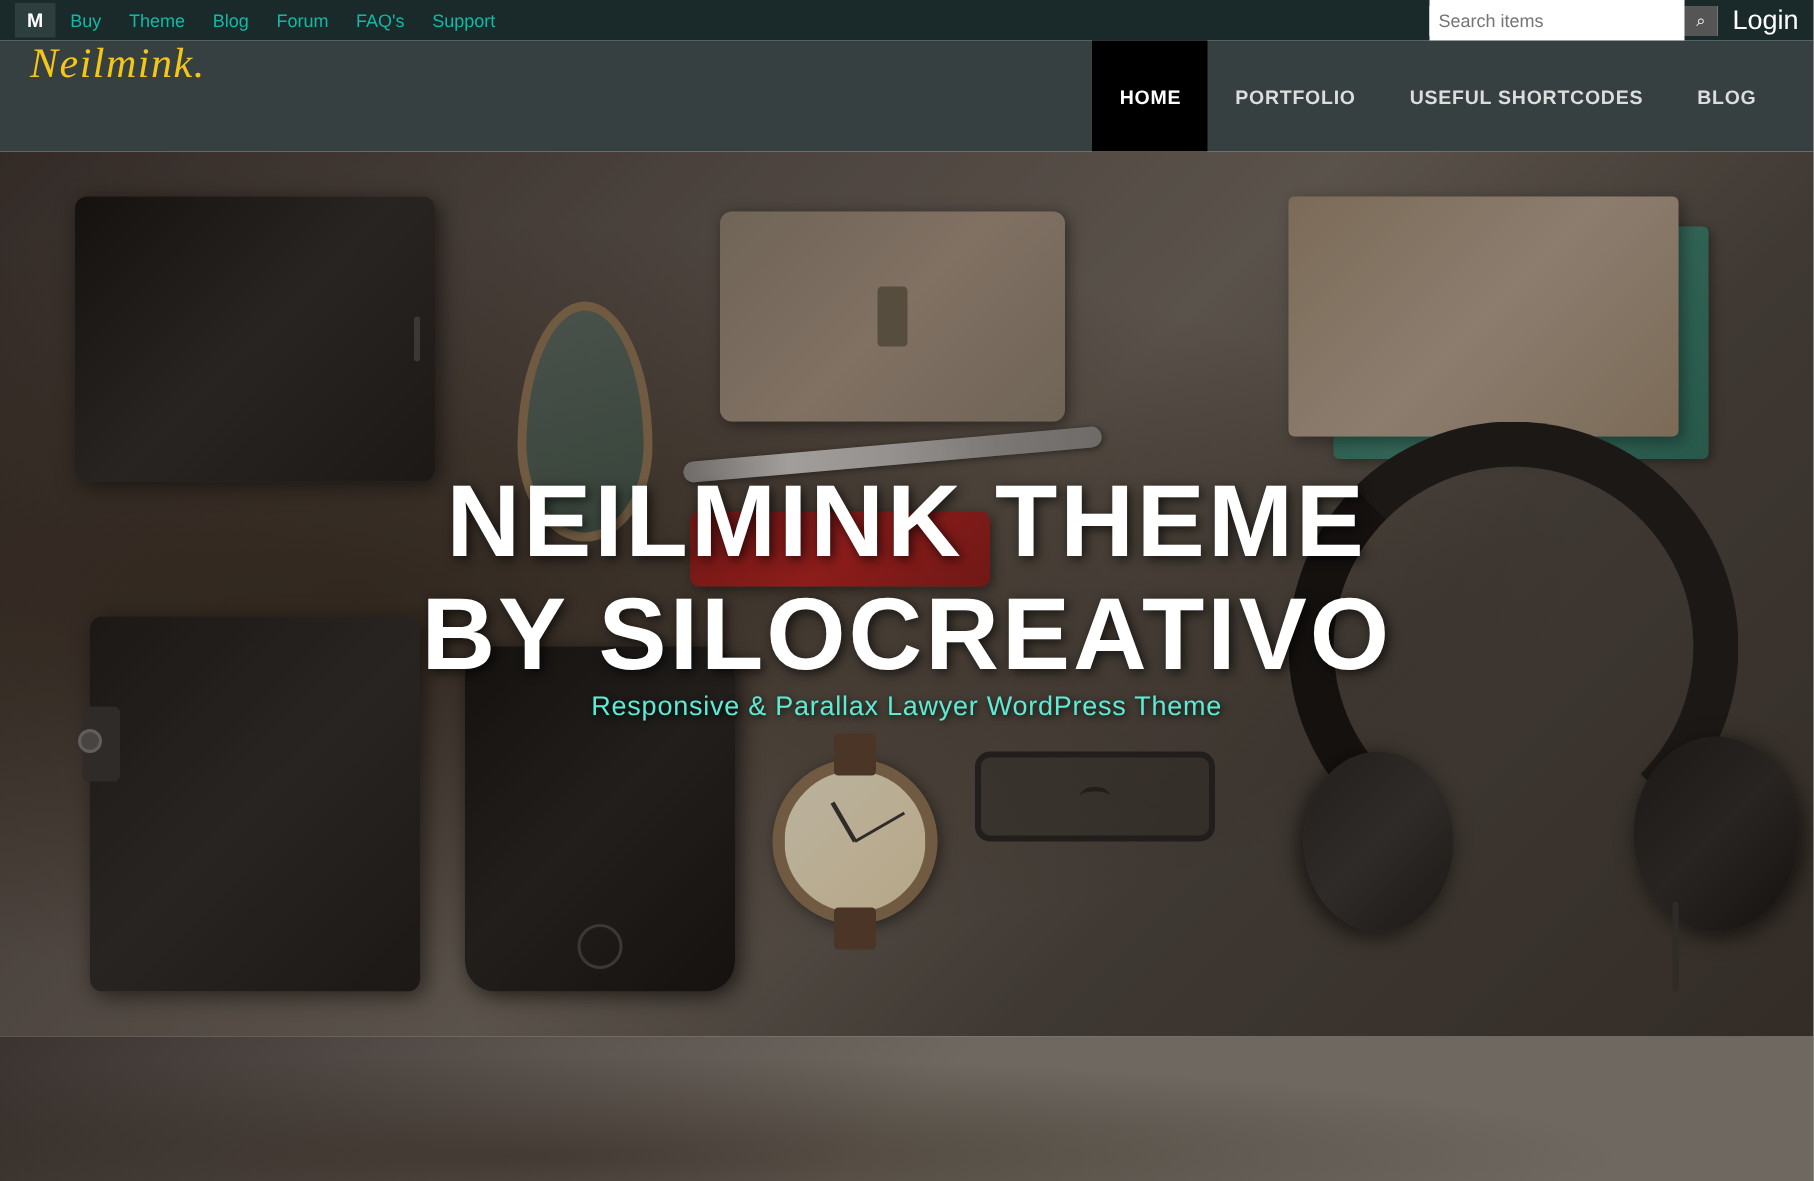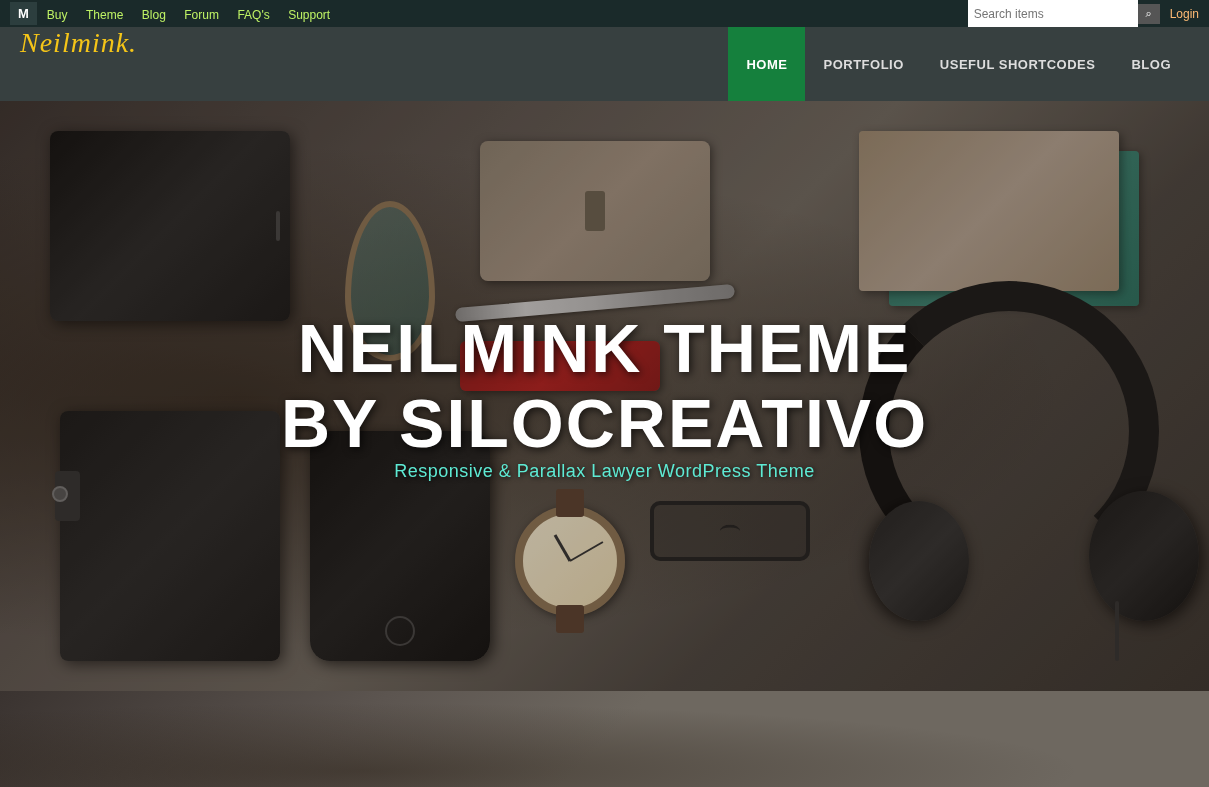--- a/index.html
+++ b/index.html
@@ -21,21 +21,21 @@
     }
     .top-bar-logo {
       background: #2c3e3e;
       color: #fff;
       font-weight: bold;
       font-size: 13px;
       padding: 4px 8px;
       margin-right: 10px;
     }
     .top-bar-nav a {
-      color: #bef264;
+      color: #14b8a6;
       text-decoration: none;
       font-size: 12px;
       margin-right: 14px;
     }
     .top-bar-right {
       display: flex;
       align-items: center;
       gap: 10px;
     }
     .search-bar {
@@ -60,23 +60,23 @@
       color: #fff;
       height: 20px;
       width: 22px;
       cursor: pointer;
       font-size: 11px;
       display: flex;
       align-items: center;
       justify-content: center;
     }
     .login-link {
-      color: #fdba74;
+      color: #ffffff;
       text-decoration: none;
-      font-size: 12px;
+      font-size: 18px;
     }
 
     
     .main-nav {
       background: rgba(20, 30, 30, 0.85);
       height: 74px;
       display: flex;
       padding: 0 20px;
       position: relative;
     }
@@ -101,21 +101,21 @@
       font-size: 13px;
       font-weight: bold;
       letter-spacing: 0.5px;
       padding: 0 18px;
       height: 74px;
       display: flex;
       align-items: center;
       text-transform: uppercase;
     }
     .main-nav-links a.active {
-      background: #15803d;
+      background: #000000;
       color: #fff;
     }
 
     
     .hero {
       position: relative;
       height: 590px;
       background: #5a5a5a;
       overflow: hidden;
     }

